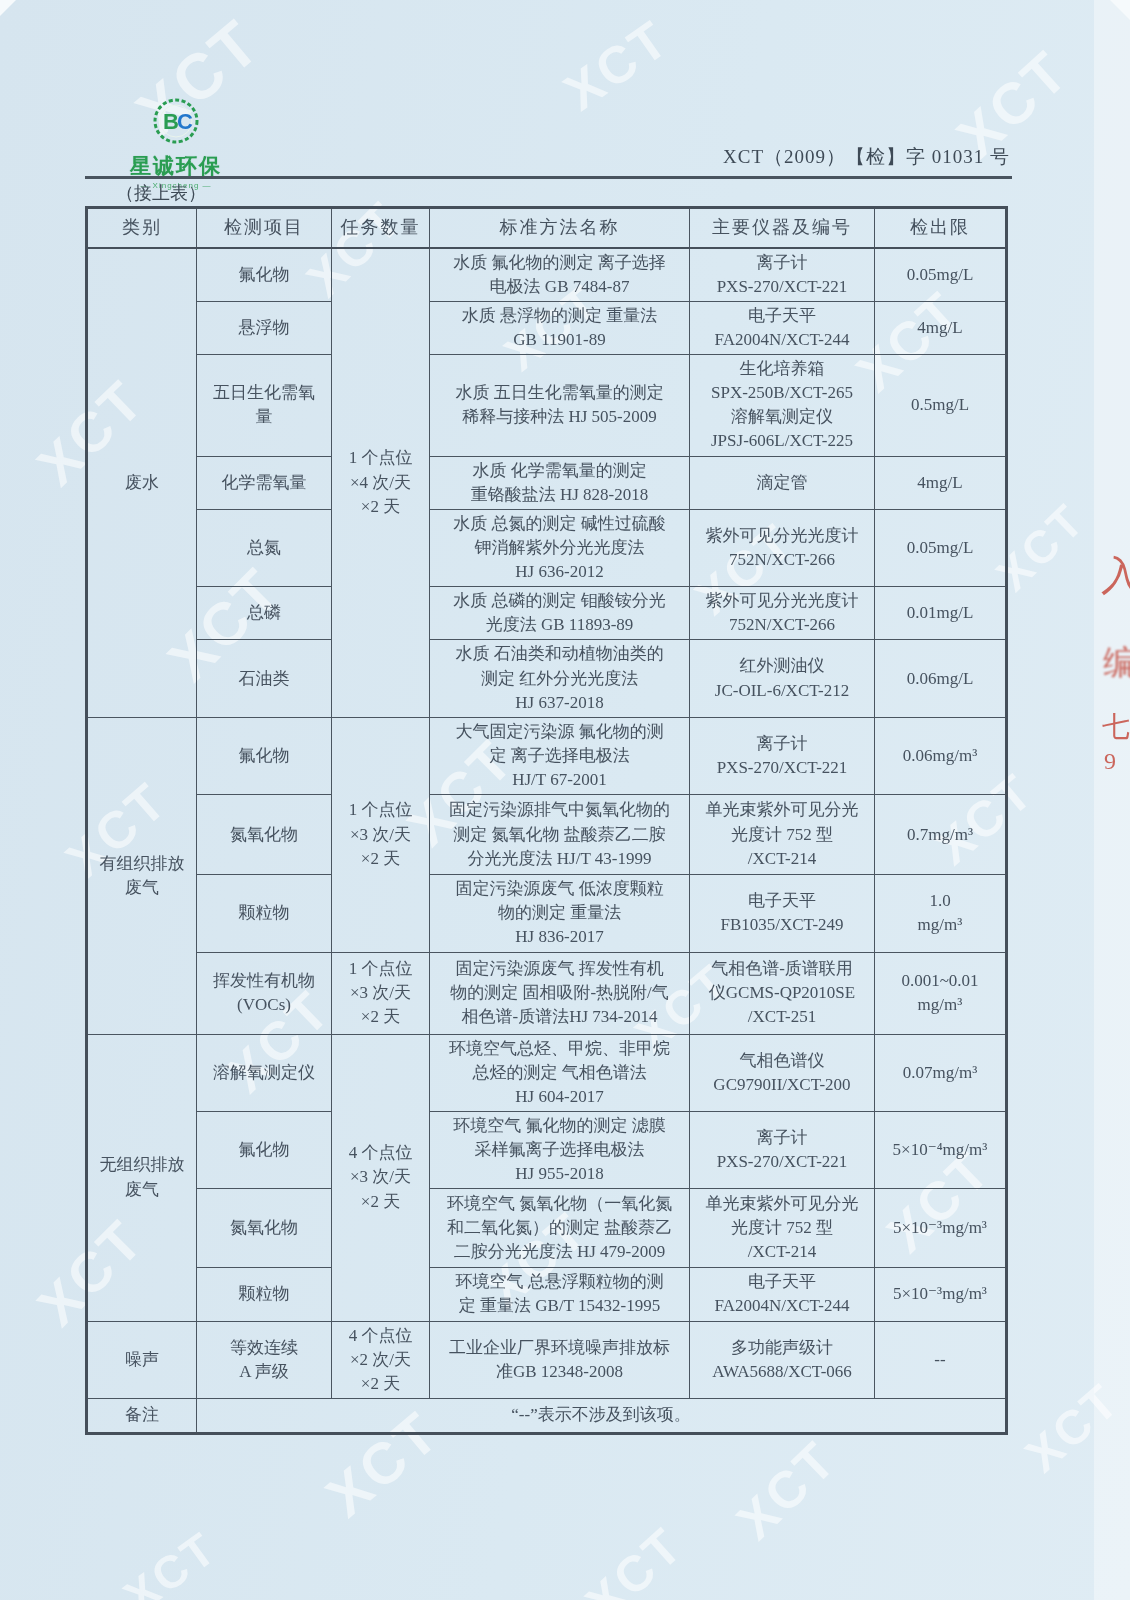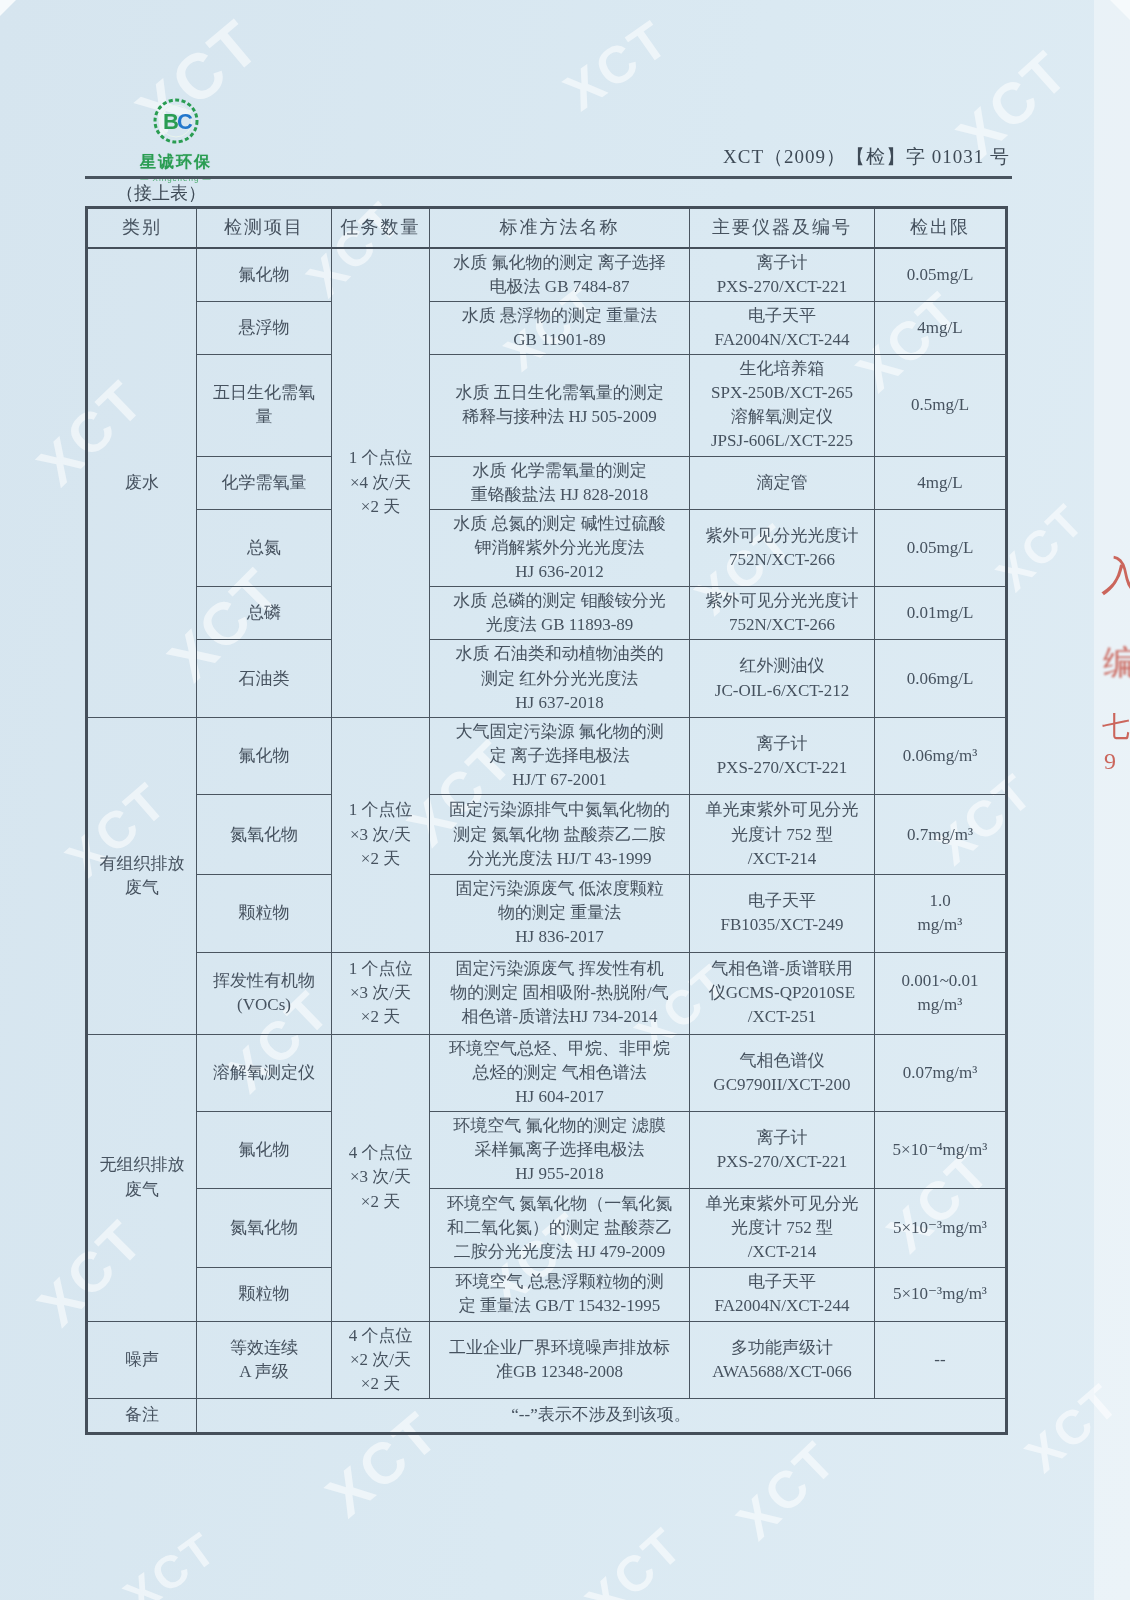--- a/index.html
+++ b/index.html
@@ -19,21 +19,21 @@
   
   .edge-right { position:absolute; top:0; left:1094px; width:36px; height:1600px; background:rgba(255,255,255,0.38); }
   .corner-tl { position:absolute; top:0; left:0; width:0; height:0;
     border-top:16px solid #f6fafc; border-right:16px solid transparent; }
   .corner-tr { position:absolute; top:0; right:0; width:0; height:0;
     border-top:20px solid #f6fafc; border-left:20px solid transparent; }
   
   .logo { position:absolute; top:96px; left:116px; width:120px; text-align:center;
     font-family:"Liberation Sans","DejaVu Sans",sans-serif; }
   .logo svg { display:block; margin:0 auto 2px auto; }
-  .logo-name { font-size:16px; font-weight:bold; color:#2a9d52; letter-spacing:2px; text-shadow:0 0 1px rgba(42,157,82,.4); }
+  .logo-name { font-size:21px; font-weight:bold; color:#2a9d52; letter-spacing:2px; text-shadow:0 0 1px rgba(42,157,82,.4); }
   .logo-sub { font-size:8px; color:#49ab6e; letter-spacing:1px; margin-top:1px; }
   
   .doc-number { position:absolute; top:144px; left:85px; width:925px; text-align:right;
     font-size:19px; letter-spacing:1px; color:#3e4a56; }
   .head-rule { position:absolute; top:176px; left:85px; width:927px; height:2.5px; background:#49545f; }
   .cont-note { position:absolute; top:181px; left:116px; font-size:18px; color:#3e4a56; }
   
   table.report {
     position:absolute; left:85px; top:206px; width:922px;
     border-collapse:collapse; table-layout:fixed;

